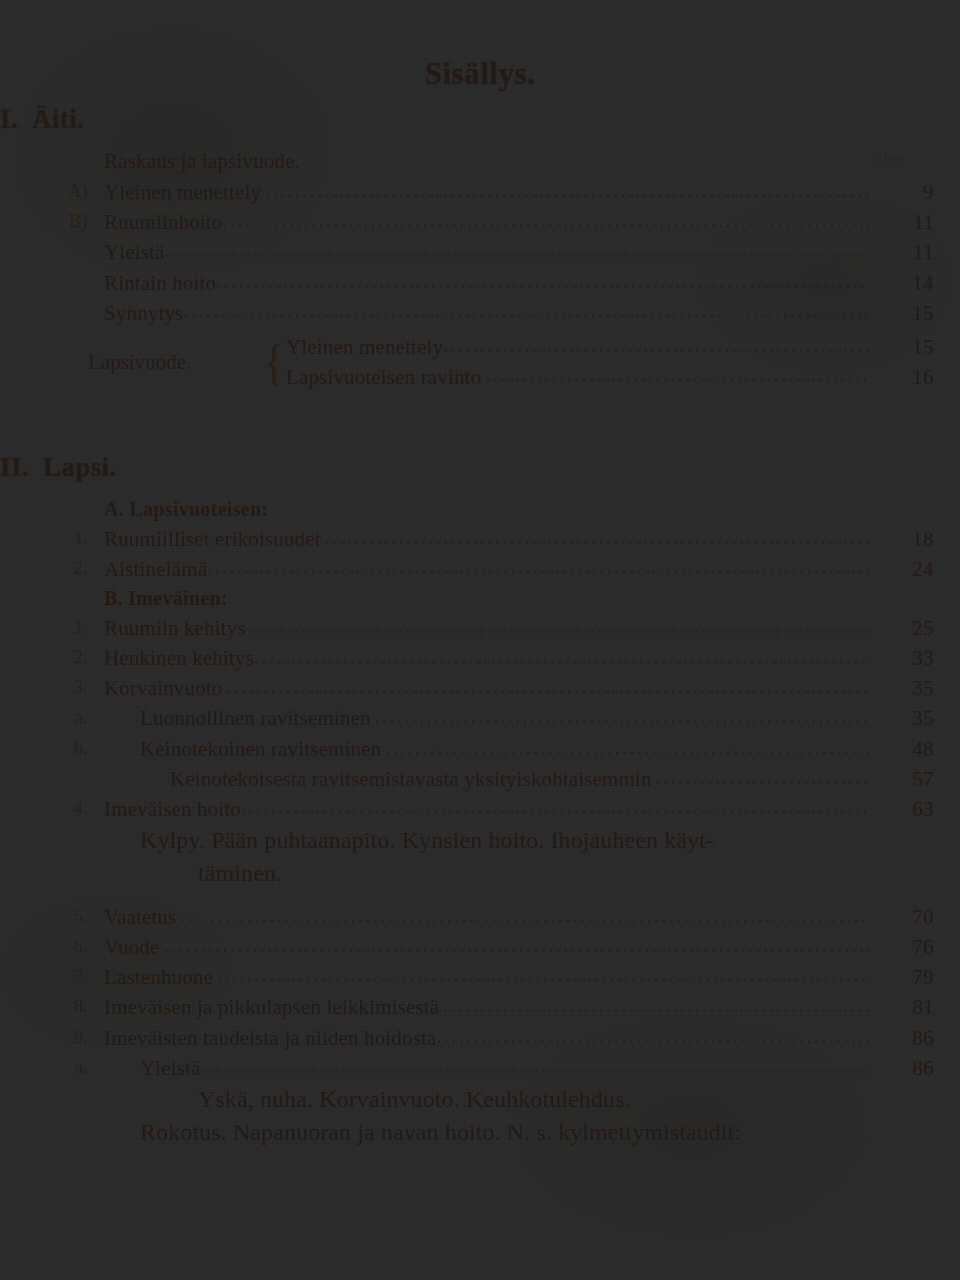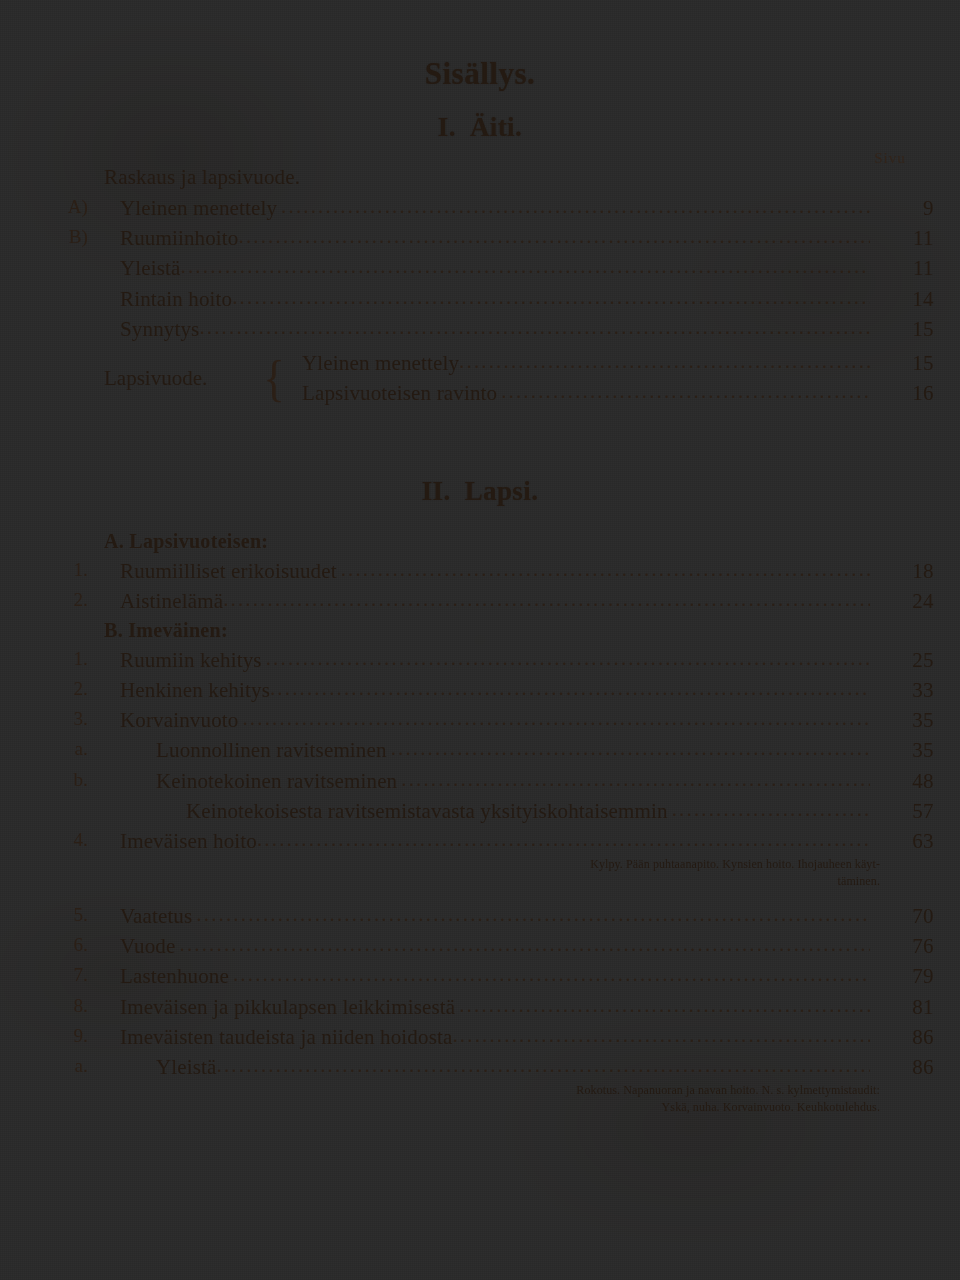--- a/index.html
+++ b/index.html
@@ -54,25 +54,24 @@
   .doc-title {
     text-align: center;
     font-weight: bold;
     font-size: 31px;
     letter-spacing: .5px;
     margin: 0;
     padding-top: 56px;
     text-shadow: 0 0 1.1px rgba(36,26,18,0.55);
   }
   .part-title {
-    text-align: center;
     font-weight: bold;
     font-size: 27px;
     letter-spacing: .4px;
-    margin: 8px;
+    margin: 0;
     text-shadow: 0 0 1.1px rgba(36,26,18,0.5);
   }
   .part-title .numeral { margin-right: 14px; }
 
   .sivu-label {
     position: absolute;
     right: 22px;
     top: 150px;
     font-size: 15px;
     letter-spacing: 1px;
@@ -108,21 +107,21 @@
   }
   .row .marker {
     position: absolute;
     left: 0;
     width: 88px;
     text-align: right;
     font-size: 19px;
     color: #2b1f16;
   }
   .row .marker.letter { width: 88px; }
-  .row .label { white-space: nowrap; margin-left: 16px; }
+  .row .label { white-space: nowrap; }
   .row .leader {
     flex: 1 1 auto;
     margin: 0 2px 0 4px;
     overflow: hidden;
     white-space: nowrap;
     color: #2b1f16;
     font-size: 20px;
     letter-spacing: 2.4px;
     transform: translateY(-2px);
   }
@@ -136,38 +135,37 @@
     text-align: right;
     font-size: 21px;
     letter-spacing: .4px;
   }
 
   
   .row.ind-sub { padding-left: 140px; }
   .row.ind-sub2 { padding-left: 170px; }
 
   .note {
-    font-size: 12px;
+    font-size: 24px;
     line-height: 1.36;
     padding-left: 136px;
     padding-right: 80px;
     letter-spacing: .1px;
-    text-align: right;
   }
   .note.hang { padding-left: 170px; margin-left: 28px; }
   .note.center-ish { padding-left: 140px; }
 
   
   .brace-group {
     position: relative;
     margin-top: 4px;
   }
   .brace-label {
     position: absolute;
-    left: 104px;
+    left: 88px;
     top: 50%;
     transform: translateY(-50%);
     font-size: 21px;
     white-space: nowrap;
   }
   .brace-mark {
     position: absolute;
     left: 262px;
     top: 50%;
     transform: translateY(-50%) scaleX(0.9);
@@ -374,18 +372,18 @@
         <span class="pageno">86</span>
       </div>
 
       <div class="row ind-sub">
         <span class="marker">a.</span>
         <span class="label">Yleistä</span>
         <span class="leader tight"></span>
         <span class="pageno">86</span>
       </div>
 
+      <div class="note hang">Yskä, nuha.   Korvainvuoto.   Keuhkotulehdus.</div>
       <div class="note center-ish">Rokotus.  Napanuoran ja navan hoito.  N. s. kylmettymistaudit:</div>
-      <div class="note hang">Yskä, nuha.   Korvainvuoto.   Keuhkotulehdus.</div>
 
     </div>
   </div>
 </div>
 
 </body></html>

